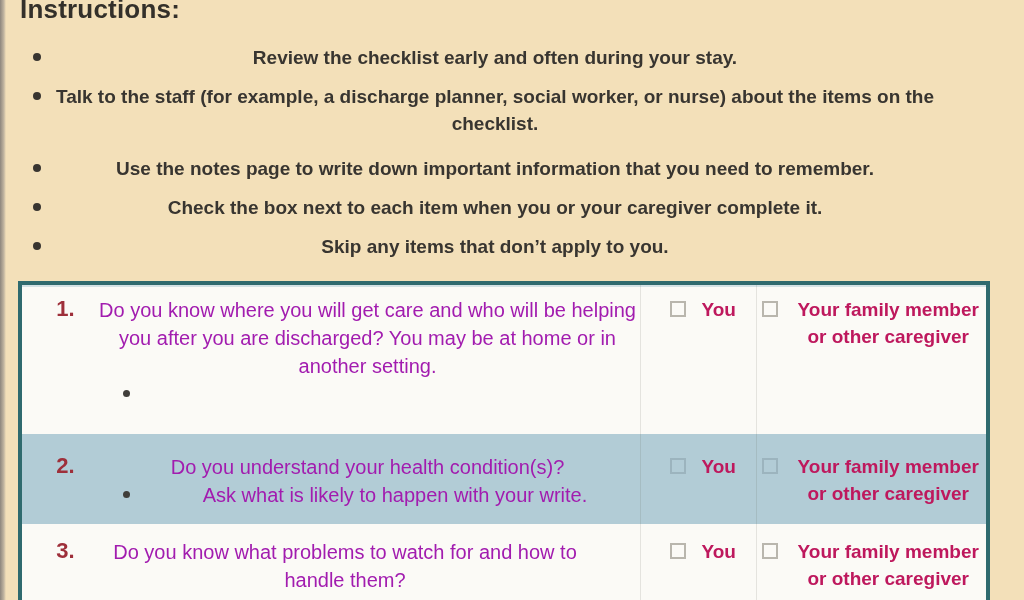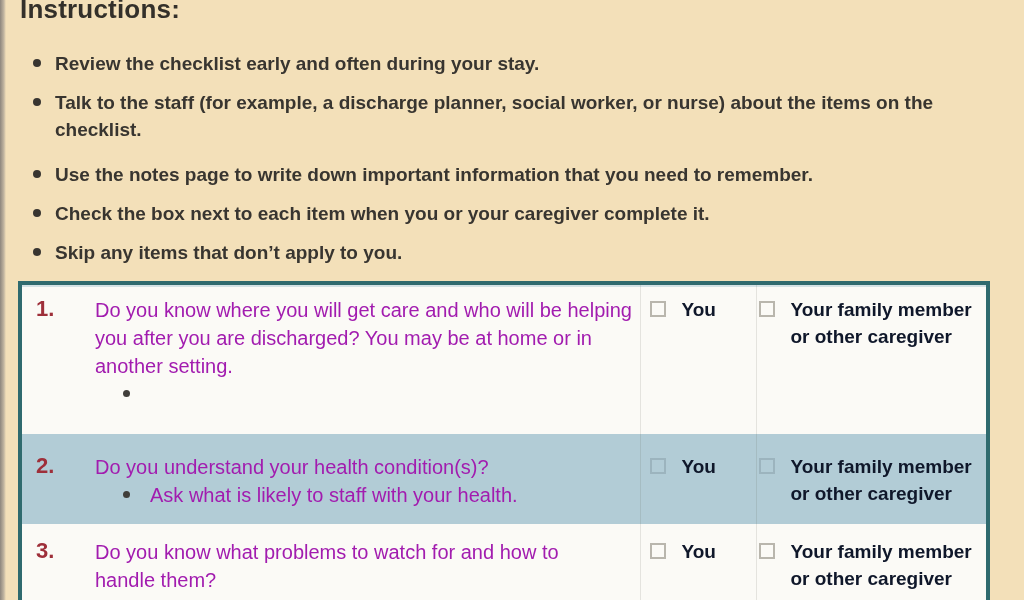--- a/index.html
+++ b/index.html
@@ -4,39 +4,40 @@
 <style>
   html, body { margin: 0; padding: 0; }
   .page {
     position: relative;
     width: 1024px;
     height: 600px;
     background: #f3e0b9;
     overflow: hidden;
     font-family: "Liberation Sans", sans-serif;
     color: #3c3a35;
+    text-align: center;
   }
   .edge-strip {
     position: absolute;
     left: 0; top: 0;
     width: 6px; height: 100%;
     background: linear-gradient(90deg, #8d867d 0%, #c2b6a1 65%, #f3e0b9 100%);
   }
   .instr-title {
     position: absolute;
     left: 20px; top: -6px;
     margin: 0;
     font-size: 26px;
     font-weight: bold;
     color: #33302a;
     letter-spacing: 0.2px;
   }
   .instr-list {
     position: absolute;
-    left: 20px; top: 50px;
+    left: 20px; top: 44px;
     width: 960px;
     margin: 0; padding: 0;
     list-style: none;
   }
   .instr-list li {
     display: flex;
     margin-bottom: 12px;
     font-size: 19px;
     font-weight: bold;
     line-height: 27px;
@@ -121,21 +122,21 @@
     margin-top: 5px;
   }
   .trow.alt .cb { border-color: #9cb4be; }
   .cbl {
     display: inline-block;
     vertical-align: top;
     margin-left: 11px;
     font-size: 19px;
     font-weight: bold;
     line-height: 27px;
-    color: #0f172a;
+    color: #be185d;
   }
   .c-fam .cbl { width: 190px; }
 </style>
 </head>
 <body>
 
 <div class="page">
   <div class="edge-strip"></div>
 
   <h1 class="instr-title">Instructions:</h1>
@@ -182,21 +183,21 @@
         <span class="cbl">Your family member or other caregiver</span>
       </div>
     </div>
 
     <div class="trow r1 alt">
       <div class="c-num">2.</div>
       <div class="c-q">
         <div class="qtext">Do you understand your health condition(s)?</div>
         <div class="sub">
           <span class="sdot"></span>
-          <span class="stext">Ask what is likely to staff with your health.</span>
+          <span class="stext">Ask what is likely to happen with your write.</span>
         </div>
       </div>
       <div class="c-you">
         <span class="cb"></span>
         <span class="cbl">You</span>
       </div>
       <div class="c-fam">
         <span class="cb"></span>
         <span class="cbl">Your family member or other caregiver</span>
       </div>

